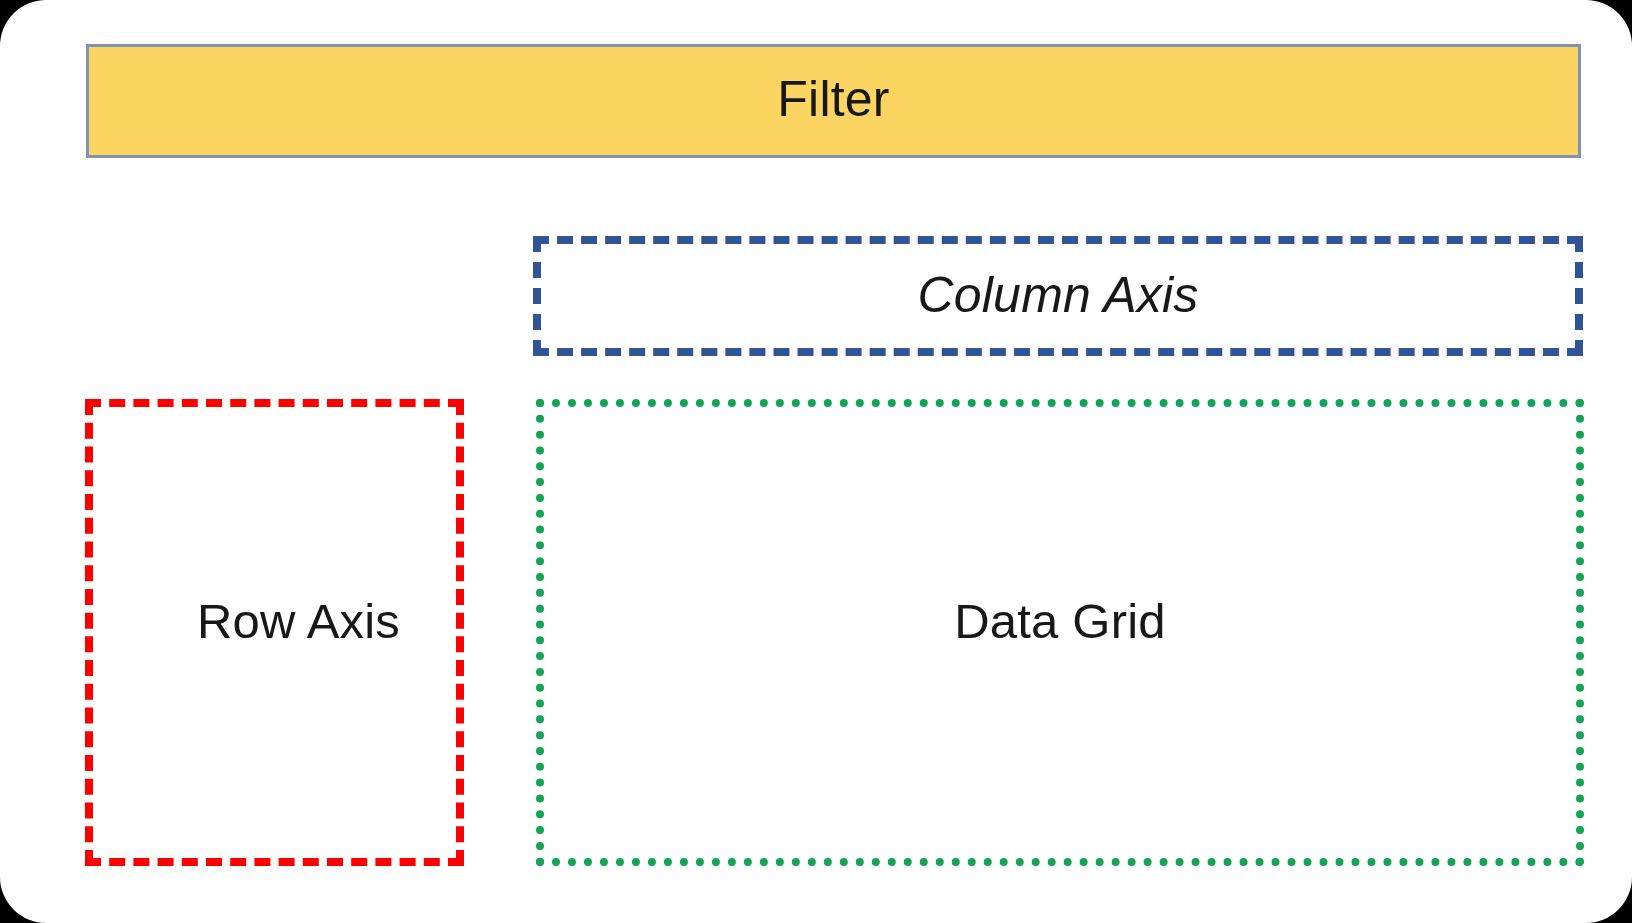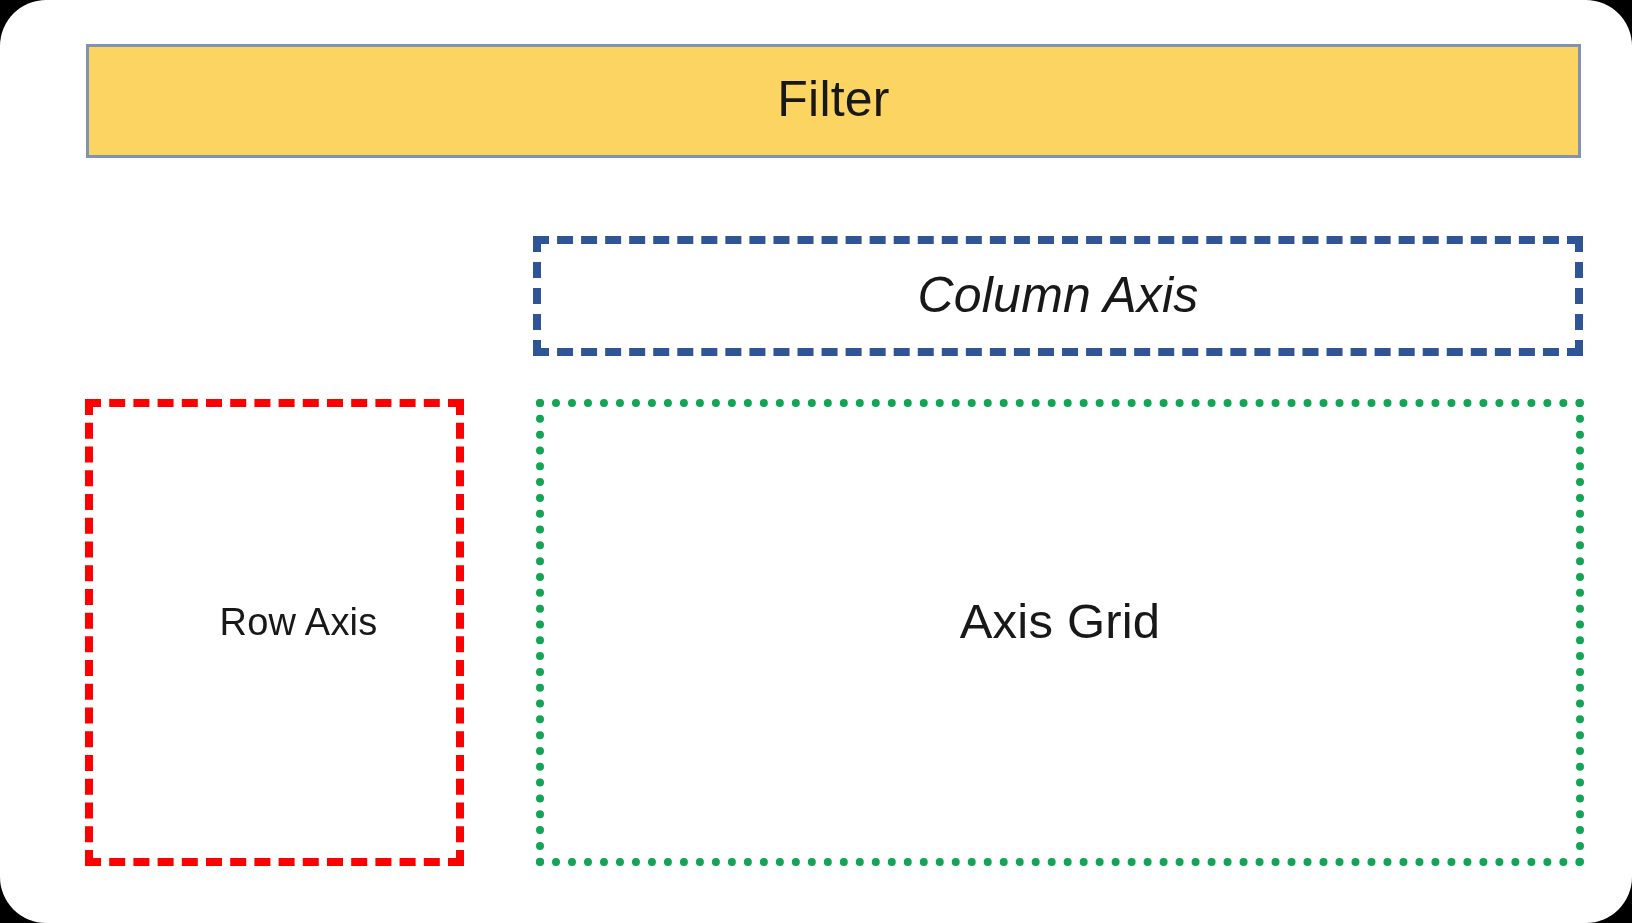--- a/index.html
+++ b/index.html
@@ -81,21 +81,21 @@
   
   #row-axis-region {
     left: 85px;
     top: 399px;
     width: 379px;
     height: 467px;
     background: transparent;
     border: 8px dashed #FF0000;
   }
   #row-axis-region .region-label {
-    font-size: 38px;
+    font-size: 49px;
     position: relative;
     top: -11px;
     margin-left: 48px;
   }
 
   
   #data-grid-region {
     left: 536px;
     top: 399px;
     width: 1048px;
@@ -121,17 +121,17 @@
 
     <div class="region" id="column-axis-region">
       <span class="region-label">Column Axis</span>
     </div>
 
     <div class="region" id="row-axis-region">
       <span class="region-label">Row Axis</span>
     </div>
 
     <div class="region" id="data-grid-region">
-      <span class="region-label">Axis Grid</span>
+      <span class="region-label">Data Grid</span>
     </div>
 
   </div>
 </div>
 
 </body></html>

